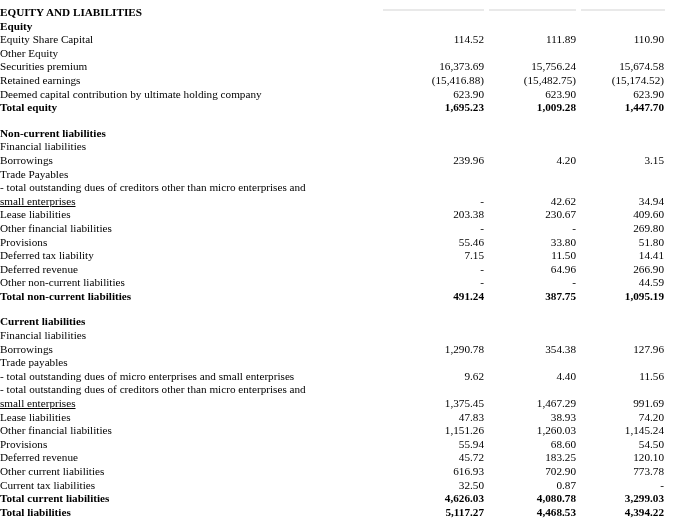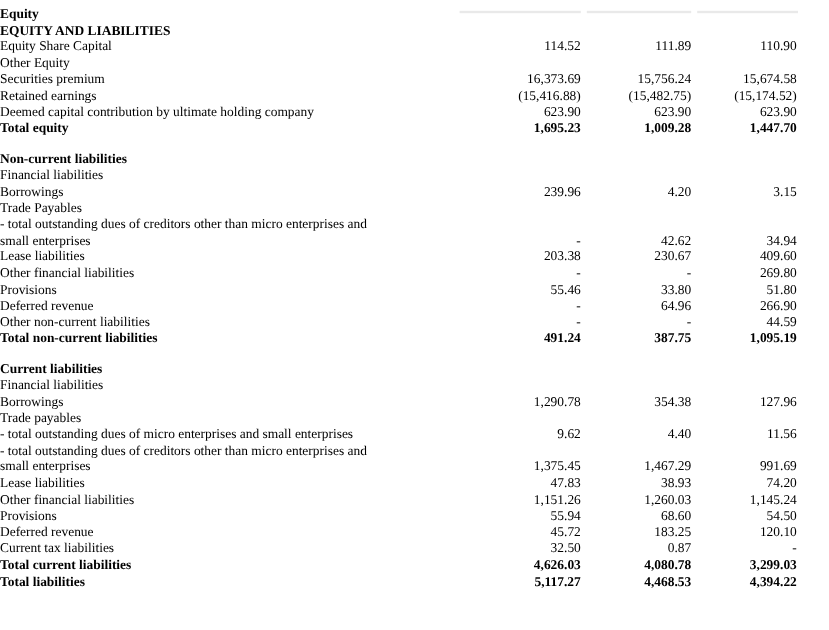--- a/index.html
+++ b/index.html
@@ -70,21 +70,21 @@
   td.num {
     text-align: right;
     padding-right: 3px;
   }
   td.num.c3 { padding-right: 1px; }
 
   
   .ind0 { padding-left: 18px; }
   .ind1 { padding-left: 32px; }
   .dash-item { padding-left: 23px; }
-  .wrap-cont { padding-left: 32px; }
+  .wrap-cont { padding-left: 32px; text-decoration: underline; }
 
   .bold { font-weight: bold; }
 
   
   tr.spacer td { height: 12px; line-height: 12px; font-size: 1px; }
 
   
   td.rule-top { border-top: 1px solid #1a1a1a; }
   td.rule-bot-light { border-bottom: 2px solid #b5b5b5; margin-top: 28px; }
 
@@ -108,31 +108,31 @@
         <col class="num">
         <col class="gap">
         <col class="num2">
         <col class="gap2">
         <col class="num3">
         <col class="tail">
     </colgroup>
     <tbody>
 
       <tr>
+        <td class="label bold">EQUITY AND LIABILITIES</td>
+        <td class="num"></td>
+          <td></td>
+        <td class="num"></td>
+          <td></td>
+        <td class="num c3"></td>
+          <td></td>
+      </tr>
+
+      <tr>
         <td class="label bold">Equity</td>
-        <td class="num"></td>
-          <td></td>
-        <td class="num"></td>
-          <td></td>
-        <td class="num c3"></td>
-          <td></td>
-      </tr>
-
-      <tr>
-        <td class="label bold">EQUITY AND LIABILITIES</td>
         <td class="num"></td>
           <td></td>
         <td class="num"></td>
           <td></td>
         <td class="num c3"></td>
           <td></td>
       </tr>
 
       <tr>
         <td class="label ind0">Equity Share Capital</td>
@@ -287,20 +287,29 @@
       <tr>
         <td class="label ind0">Provisions</td>
         <td class="num">55.46</td>
           <td></td>
         <td class="num">33.80</td>
           <td></td>
         <td class="num c3">51.80</td>
           <td></td>
       </tr>
 
+      <tr>
+        <td class="label ind0">Deferred tax liability</td>
+        <td class="num">7.15</td>
+          <td></td>
+        <td class="num">11.50</td>
+          <td></td>
+        <td class="num c3">14.41</td>
+          <td></td>
+      </tr>
 
       <tr>
         <td class="label ind0">Deferred revenue</td>
         <td class="num nil">-</td>
           <td></td>
         <td class="num">64.96</td>
           <td></td>
         <td class="num c3">266.90</td>
           <td></td>
       </tr>
@@ -438,20 +447,29 @@
       <tr>
         <td class="label ind0">Deferred revenue</td>
         <td class="num">45.72</td>
           <td></td>
         <td class="num">183.25</td>
           <td></td>
         <td class="num c3">120.10</td>
           <td></td>
       </tr>
 
+      <tr>
+        <td class="label ind0">Other current liabilities</td>
+        <td class="num">616.93</td>
+          <td></td>
+        <td class="num">702.90</td>
+          <td></td>
+        <td class="num c3">773.78</td>
+          <td></td>
+      </tr>
 
       <tr>
         <td class="label ind0">Current tax liabilities</td>
         <td class="num">32.50</td>
           <td></td>
         <td class="num">0.87</td>
           <td></td>
         <td class="num c3 nil">-</td>
           <td></td>
       </tr>

